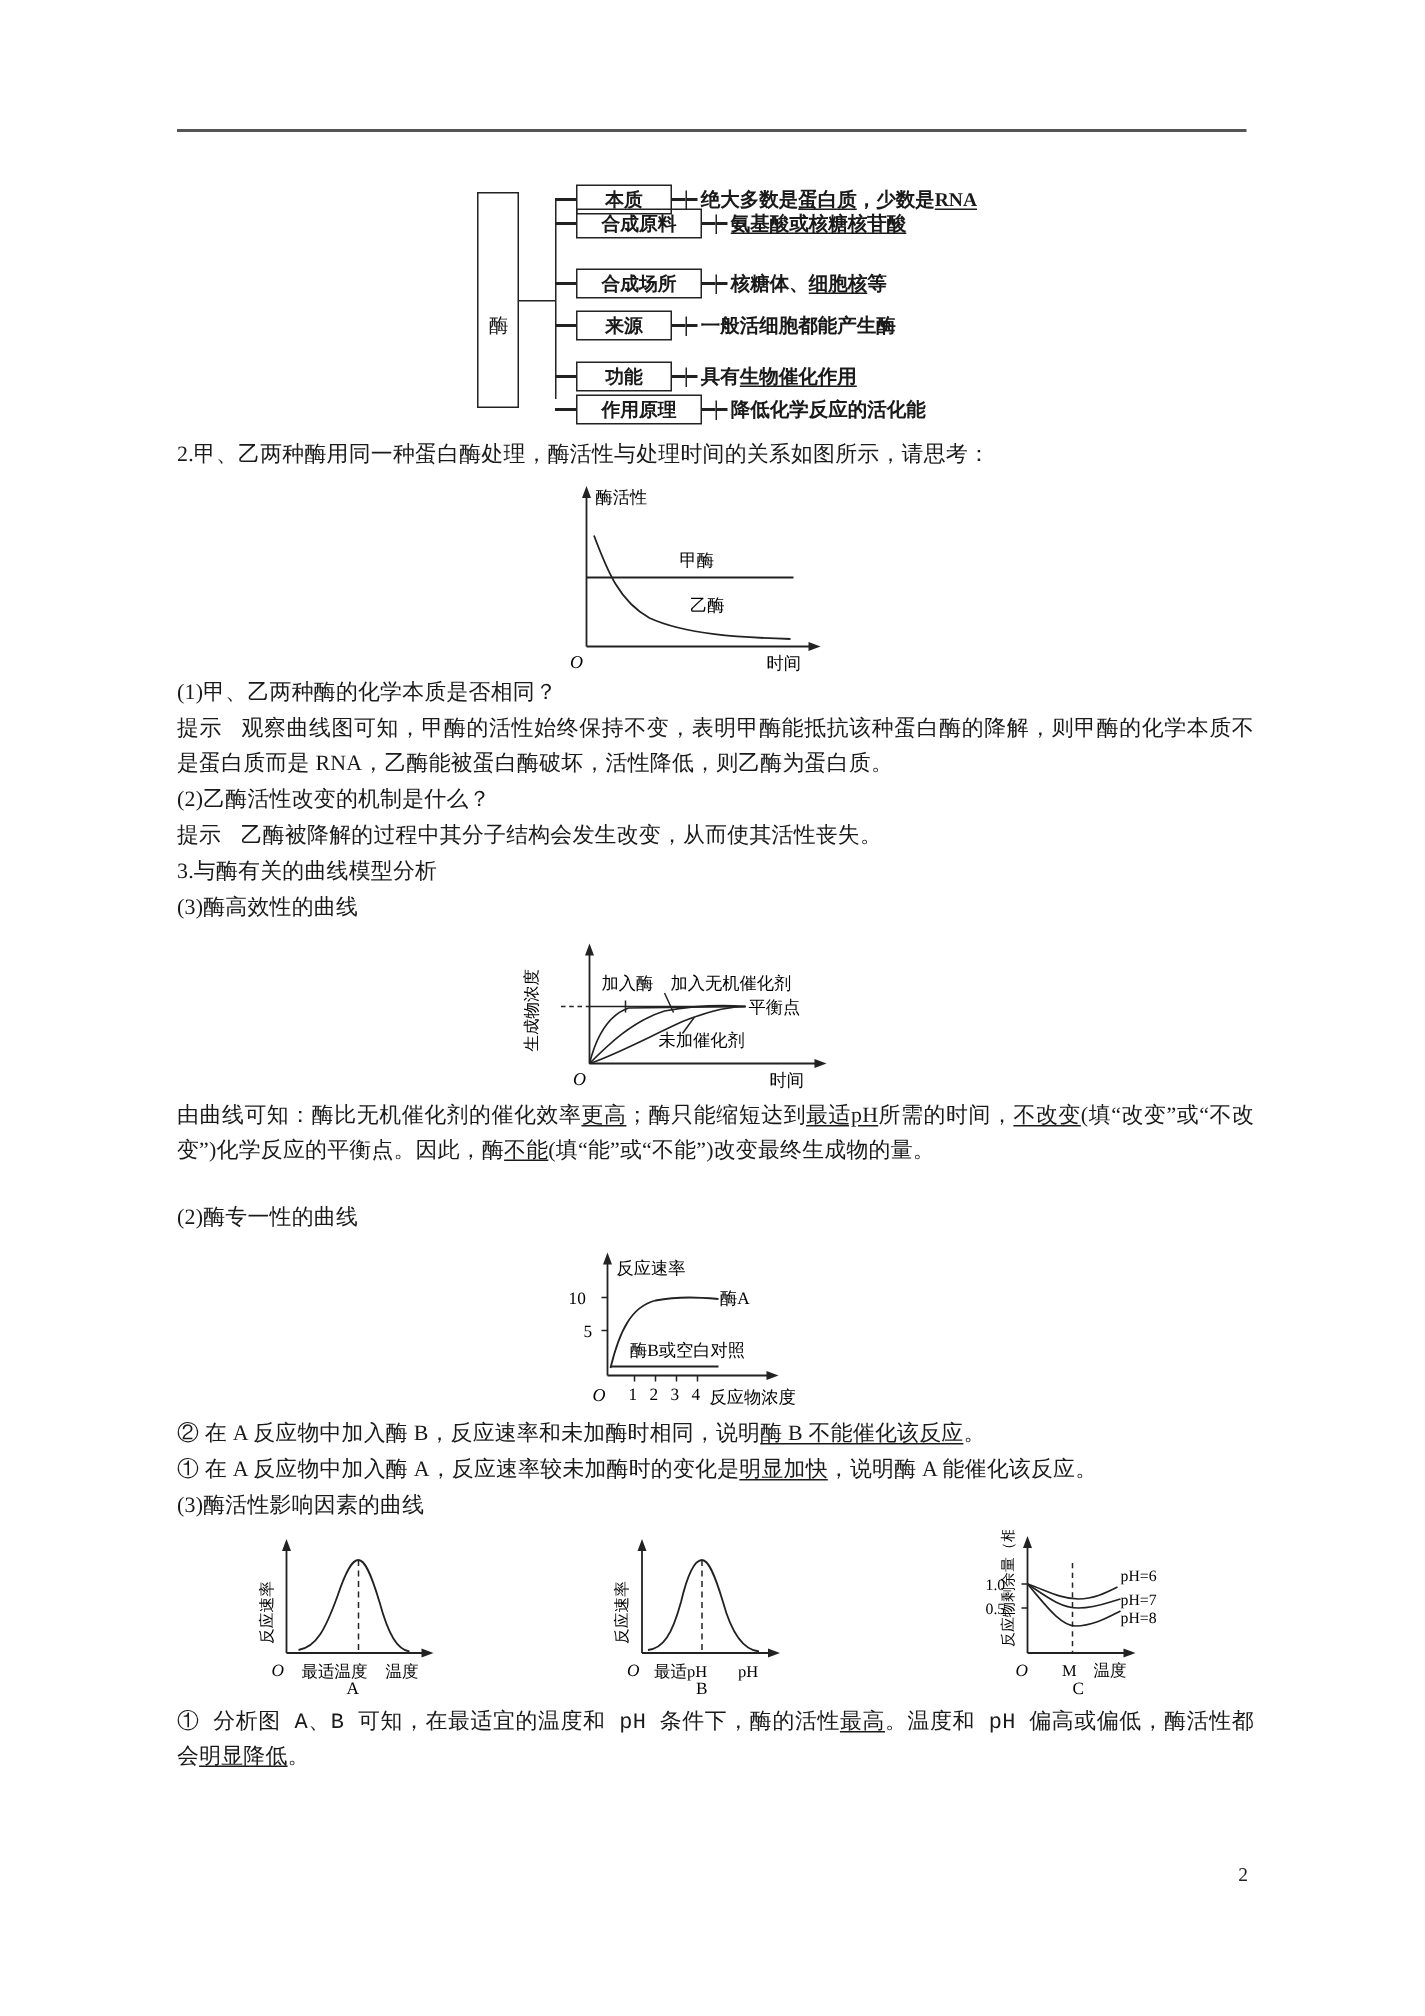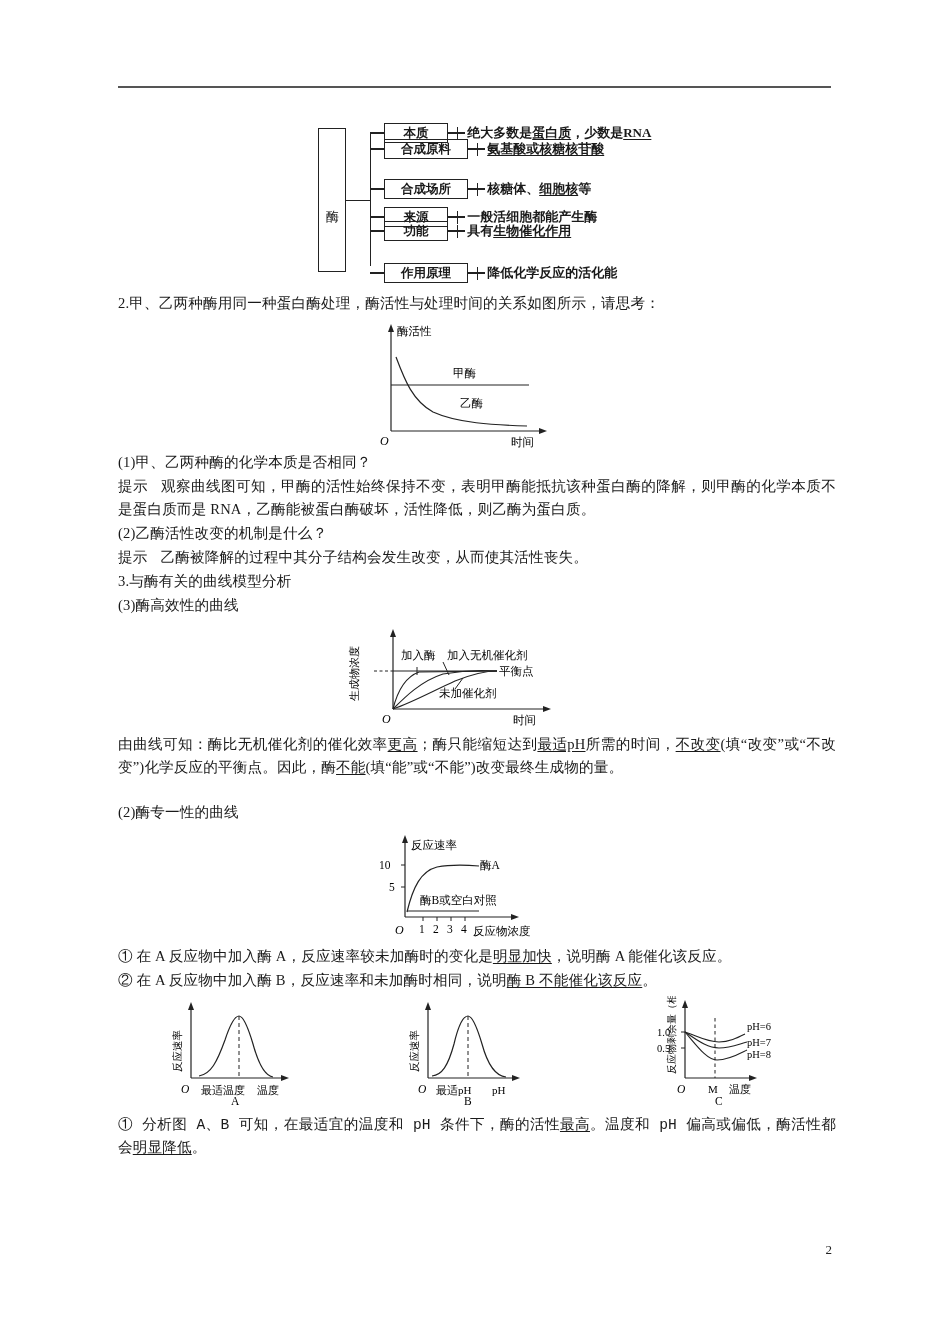--- a/index.html
+++ b/index.html
@@ -166,21 +166,21 @@
 
         <div class="row" style="top:94px;">
           <span class="lead"></span>
           <span class="kbox">来源</span>
           <span class="conn"></span>
           <span class="tick"></span>
           <span class="conn2"></span>
           <span class="val">一般活细胞都能产生酶</span>
         </div>
 
-        <div class="row" style="top:108px;justify-content:space-between;">
+        <div class="row" style="top:128px;justify-content:space-between;">
           <span class="lead"></span>
           <span class="kbox">功能</span>
           <span class="conn"></span>
           <span class="tick"></span>
           <span class="conn2"></span>
           <span class="val"><span>具有</span><span class="u">生物催化作用</span></span>
         </div>
 
         <div class="row" style="top:150px;text-align:center;">
           <span class="lead"></span>
@@ -288,22 +288,23 @@
 
         <line x1="80" y1="82" x2="152" y2="82" stroke="#222" stroke-width="1.2"></line>
         <text x="84" y="20" font-size="11.5" font-family="'Liberation Serif',serif">反应速率</text>
         <text x="68" y="105" font-size="12" font-style="italic" font-family="'Liberation Serif',serif">O</text>
         <text x="146" y="106" font-size="11.5" font-family="'Liberation Serif',serif">反应物浓度</text>
         <text x="153" y="40" font-size="11.5" font-family="'Liberation Serif',serif">酶A</text>
         <text x="93" y="75" font-size="11.5" font-family="'Liberation Serif',serif">酶B或空白对照</text>
       </svg>
     </div>
 
+    <p class="body"><span>② 在 A 反应物中加入酶 B，反应速率和未加酶时相同，说明</span><span class="u">酶 B 不能催化该反应</span><span>。</span></p>
     <p class="body just-full"><span>① 在 A 反应物中加入酶 A，反应速率较未加酶时的变化是</span><span class="u">明显加快</span><span>，说明酶 A 能催化该反应。</span></p>
-    <p class="body"><span>② 在 A 反应物中加入酶 B，反应速率和未加酶时相同，说明</span><span class="u">酶 B 不能催化该反应</span><span>。</span></p>
+    <p class="body">(3)酶活性影响因素的曲线</p>
 
     <div class="fig-row">
 
       <div class="fig">
         <svg width="160" height="110" viewBox="0 0 160 110">
           <line x1="36" y1="12" x2="36" y2="82" stroke="#222" stroke-width="1.2"></line>
           <polygon points="36,6 33,14 39,14" fill="#222"></polygon>
           <line x1="36" y1="82" x2="128" y2="82" stroke="#222" stroke-width="1.2"></line>
           <polygon points="134,82 126,79 126,85" fill="#222"></polygon>
           <path d="M44,80 C56,78 62,66 70,44 C76,26 80,20 84,20 C88,20 92,28 98,48 C104,70 110,80 118,81" fill="none" stroke="#222" stroke-width="1.2"></path>

